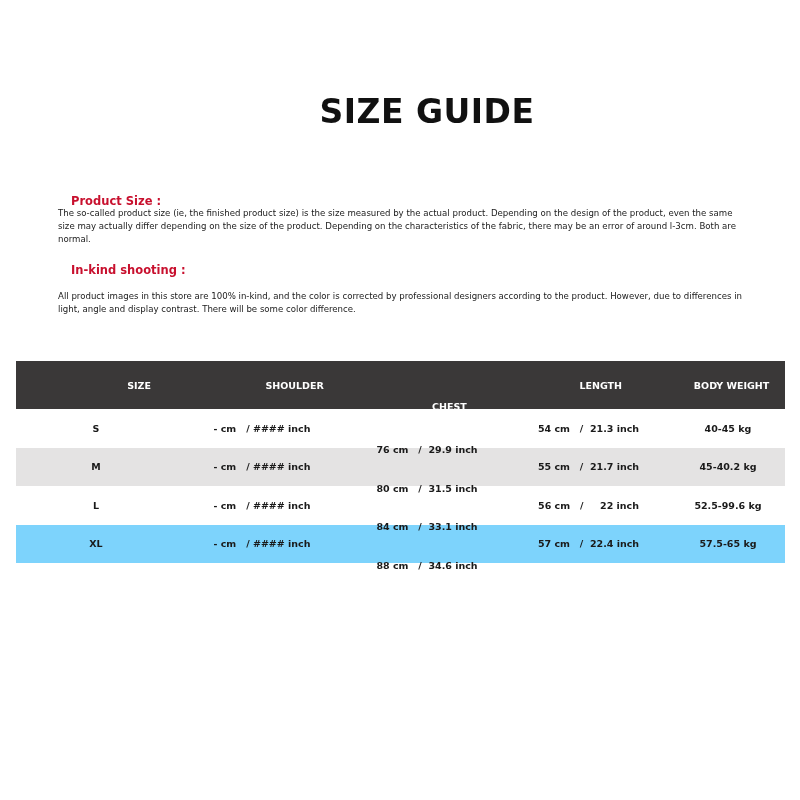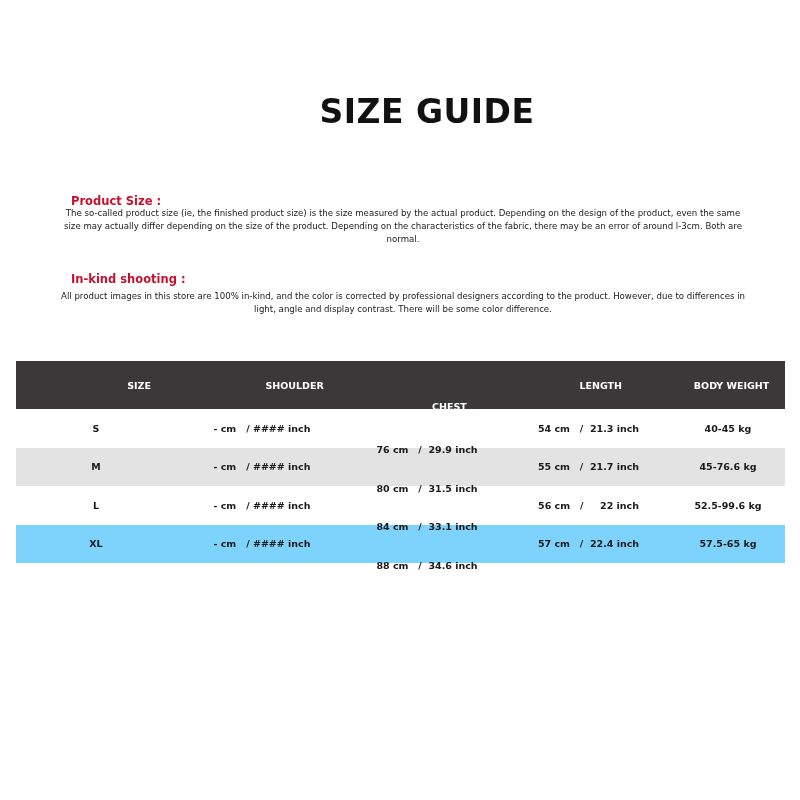--- a/index.html
+++ b/index.html
@@ -39,25 +39,24 @@
     }
     .section-body {
       position: absolute;
       left: 58px;
       width: 690px;
       font-size: 8.6px;
       line-height: 13px;
       font-weight: 500;
       color: #1a1a1a;
       margin: 0;
-      text-align: center;
     }
     .heading-product { top: 180px; }
     .body-product { top: 207px; }
-    .heading-inkind { top: 258px; }
+    .heading-inkind { top: 249px; }
     .body-inkind { top: 290px; }
 
     .size-table {
       position: absolute;
       left: 16px;
       top: 361px;
       width: 769px;
     }
     .table-header {
       display: flex;
@@ -111,21 +110,21 @@
     <div class="cell c-chest">76 cm   /  29.9 inch</div>
     <div class="cell c-length">54 cm   /  21.3 inch</div>
     <div class="cell c-weight">40-45 kg</div>
   </div>
 
   <div class="table-row row-1" style="background: rgb(228, 227, 227);">
     <div class="cell c-size">M</div>
     <div class="cell c-shoulder">- cm   / #### inch</div>
     <div class="cell c-chest">80 cm   /  31.5 inch</div>
     <div class="cell c-length">55 cm   /  21.7 inch</div>
-    <div class="cell c-weight">45-76.6 kg</div>
+    <div class="cell c-weight">45-40.2 kg</div>
   </div>
 
   <div class="table-row row-2" style="background: rgb(255, 255, 255);">
     <div class="cell c-size">L</div>
     <div class="cell c-shoulder">- cm   / #### inch</div>
     <div class="cell c-chest">84 cm   /  33.1 inch</div>
     <div class="cell c-length">56 cm   /     22 inch</div>
     <div class="cell c-weight">52.5-99.6 kg</div>
   </div>
 

